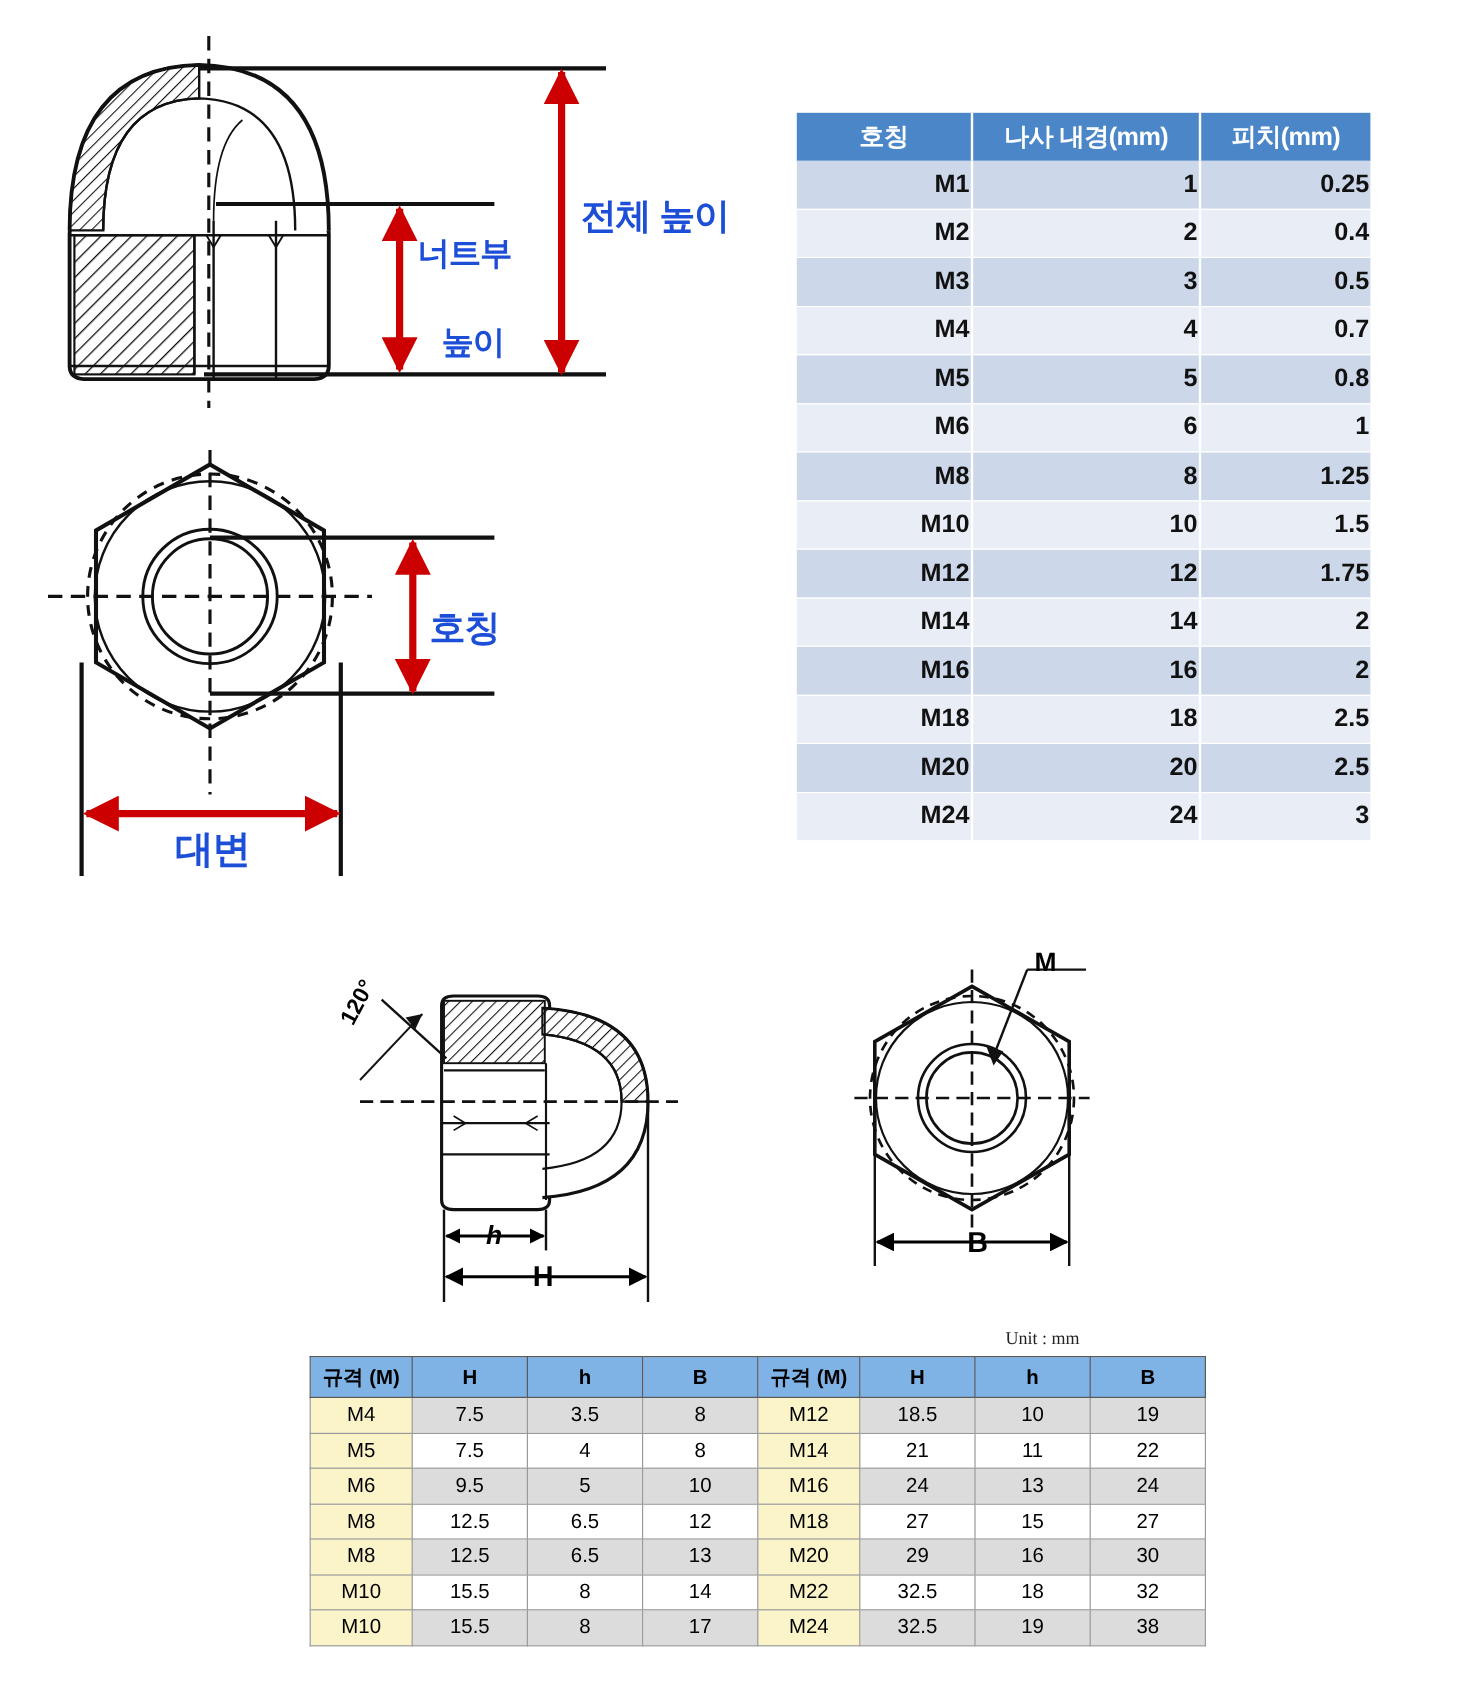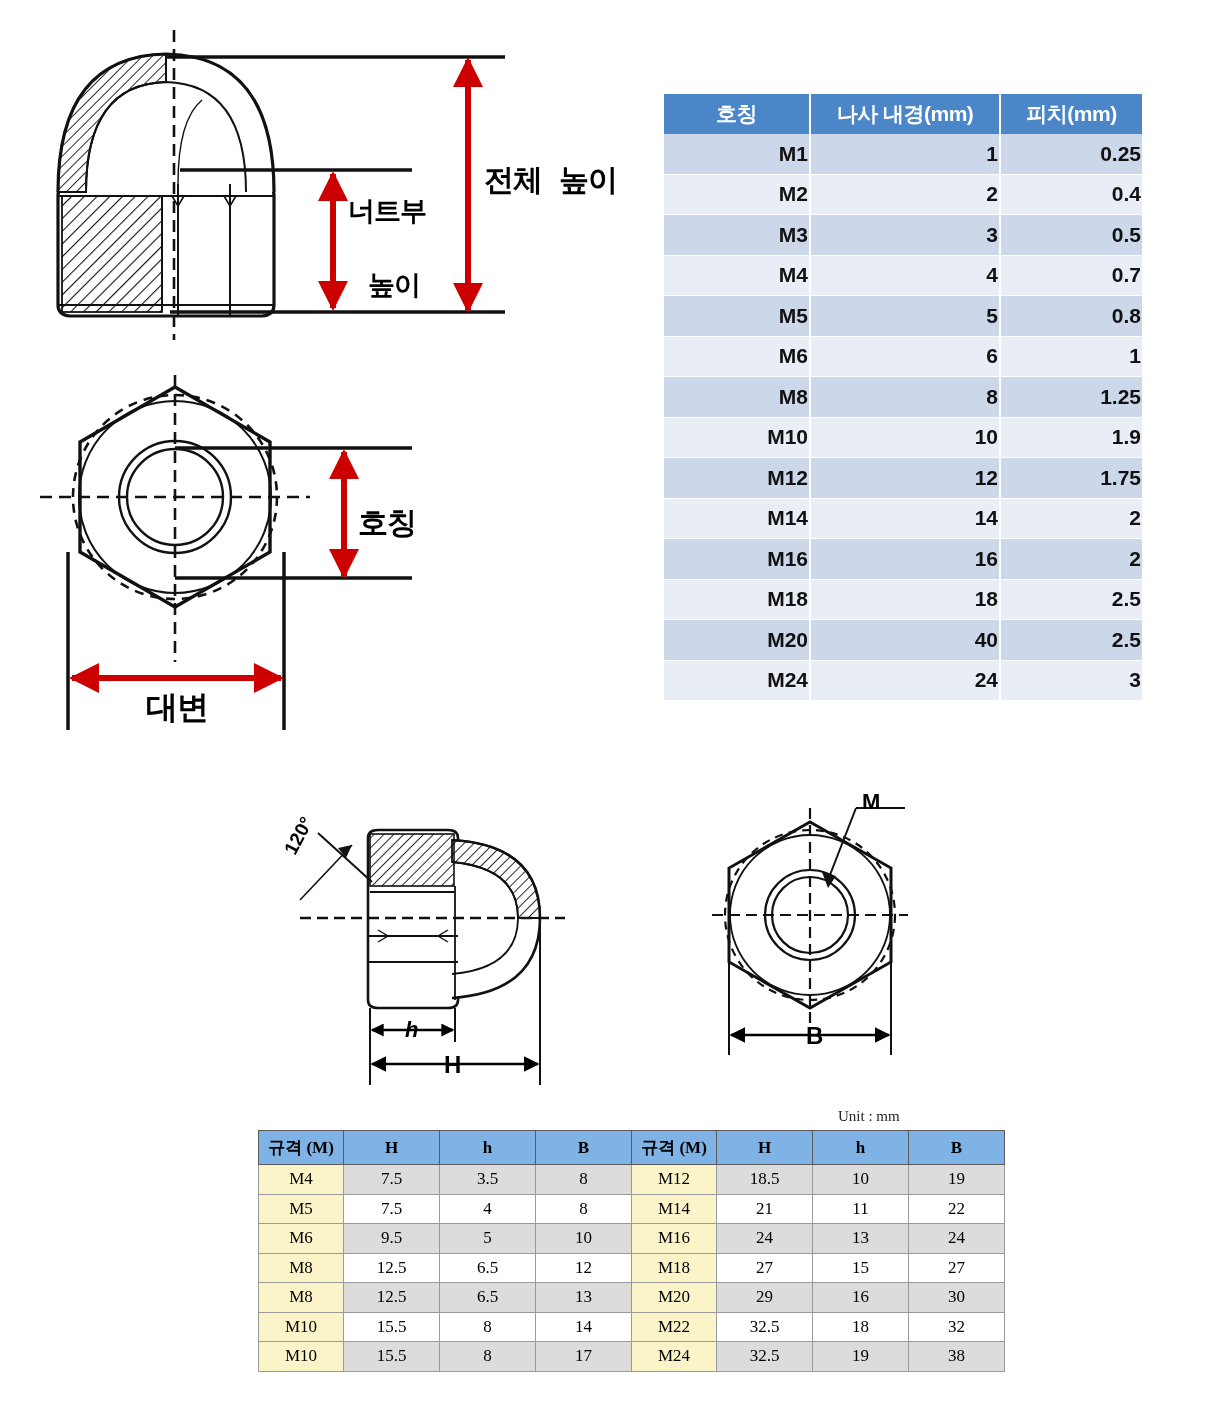--- a/index.html
+++ b/index.html
@@ -75,21 +75,21 @@
     color: #222222;
     font-family: "Liberation Serif", serif;
   }
   .dim-table {
     position: absolute;
     left: 258px;
     top: 1130px;
     width: 682px;
     border-collapse: collapse;
     table-layout: fixed;
-    font-family: Liberation Serif, serif;
+    font-family: Liberation Sans, sans-serif;
   }
   .dim-table th {
     background: #7fb2e5;
     color: #000000;
     font-size: 17px;
     font-weight: bold;
     height: 31px;
     text-align: center;
     border: 1px solid #5a5a5a;
   }
@@ -104,23 +104,23 @@
     background: #faf4c8;
   }
   .dim-table tbody tr:nth-child(odd) td.vcell  { background: #dcdcdc; }
   .dim-table tbody tr:nth-child(even) td.vcell { background: #ffffff; }
   .dim-table col.mc { width: 85px; }
   .dim-table col.vc { width: 96px; }
 
   
   .kr-label {
     position: absolute;
-    color: #000000;
+    color: #1d4ed8;
     font-weight: bold;
-    font-family: Liberation Mono, monospace;
+    font-family: Liberation Sans, sans-serif;
     white-space: nowrap;
     letter-spacing: -1px;
   }
   #label-total      { left: 484px; top: 160px; font-size: 30px; }
   #label-nut-l1     { left: 348px; top: 193px; font-size: 27px; }
   #label-nut-l2     { left: 368px; top: 233px; font-size: 27px; margin-top: 34px; }
   #label-hochin     { left: 358px; top: 503px; font-size: 30px; }
   #label-daebyeon   { left: 146px; top: 686px; font-size: 32px; }
 
   
@@ -345,21 +345,21 @@
         <td>1</td>
       </tr>
       <tr>
         <td>M8</td>
         <td>8</td>
         <td>1.25</td>
       </tr>
       <tr>
         <td>M10</td>
         <td>10</td>
-        <td>1.9</td>
+        <td>1.5</td>
       </tr>
       <tr>
         <td>M12</td>
         <td>12</td>
         <td>1.75</td>
       </tr>
       <tr>
         <td>M14</td>
         <td>14</td>
         <td>2</td>
@@ -369,21 +369,21 @@
         <td>16</td>
         <td>2</td>
       </tr>
       <tr>
         <td>M18</td>
         <td>18</td>
         <td>2.5</td>
       </tr>
       <tr>
         <td>M20</td>
-        <td>40</td>
+        <td>20</td>
         <td>2.5</td>
       </tr>
       <tr>
         <td>M24</td>
         <td>24</td>
         <td>3</td>
       </tr>
     </tbody>
   </table>
 

